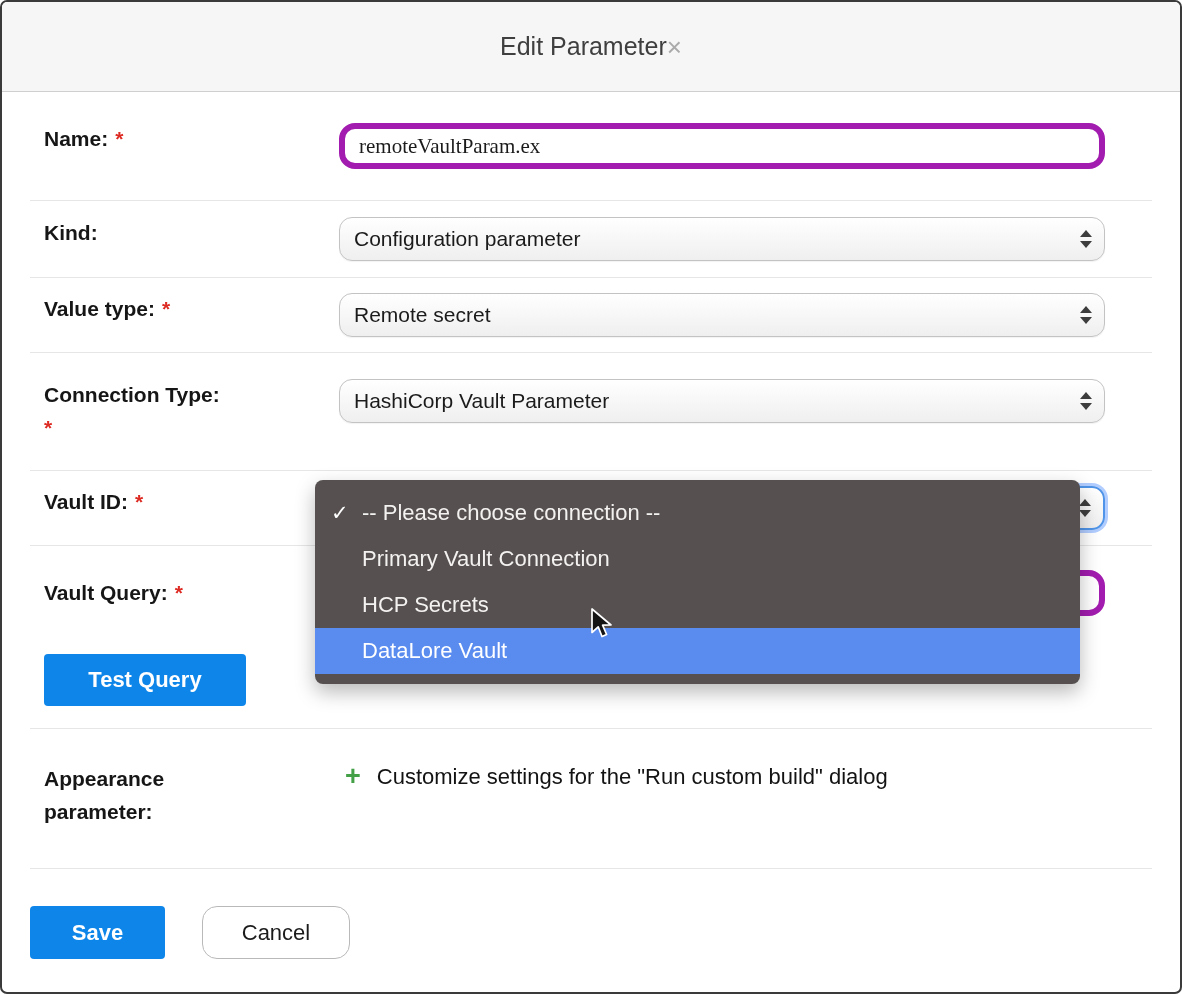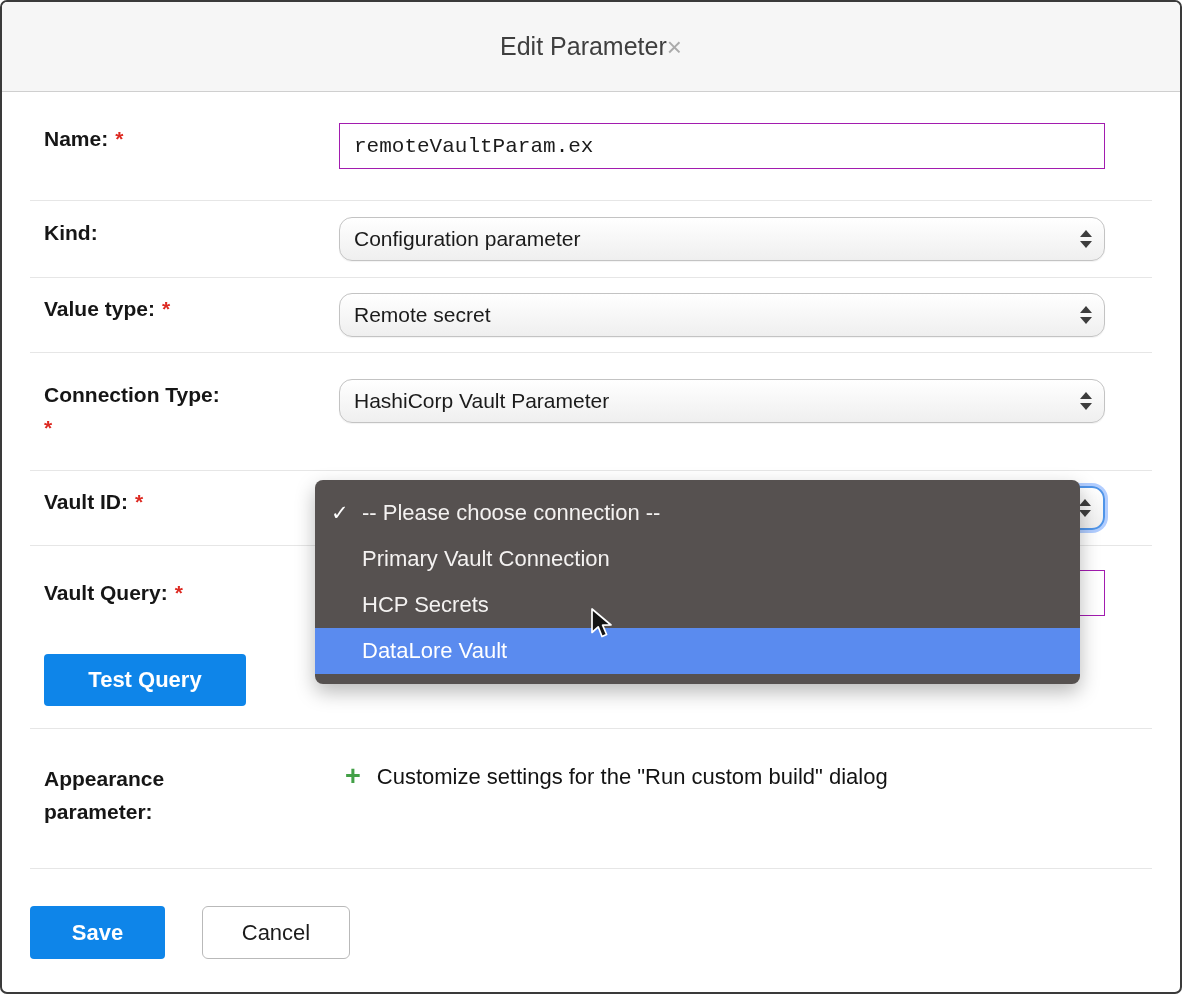--- a/index.html
+++ b/index.html
@@ -47,23 +47,23 @@
   .row-valuetype  { padding: 15px 0; }
   .row-connection { padding: 26px 0; }
   .row-vaultid    { padding: 15px 0; }
   .row-vaultquery { display: block; padding: 24px 0 22px; }
   .row-appearance { padding: 34px 0 40px; }
   .vq-top { display: flex; align-items: center; }
 
   
   .text-input {
     width: 100%; height: 46px;
-    border: 1px solid #a21caf; border-radius: 0;
+    border: 6px solid #a21caf; border-radius: 16px;
     font-size: 21px; color: #1b1b1b; padding: 0 14px;
-    font-family: Liberation Mono, monospace; outline: none; background: #fff;
+    font-family: Liberation Serif, serif; outline: none; background: #fff;
   }
   .select {
     height: 44px;
     background: linear-gradient(#ffffff, #efefef);
     border: 1px solid #c3c3c3; border-radius: 13px;
     display: flex; align-items: center;
     padding: 0 46px 0 14px;
     font-size: 21px; color: #1b1b1b;
     position: relative; cursor: default;
     box-shadow: 0 1px 1px rgba(0,0,0,0.05);
@@ -80,21 +80,21 @@
   .tri-down { width:0; height:0; border-left:6px solid transparent; border-right:6px solid transparent; border-top:7px solid #3d3d3d; }
 
   .btn-primary {
     background: #0e85e9; color: #ffffff;
     font-weight: bold; font-size: 22px;
     border: none; border-radius: 4px;
     height: 52px; font-family: inherit; cursor: pointer;
   }
   .btn-secondary {
     background: #ffffff; color: #1b1b1b;
-    font-size: 22px; border: 1px solid #b9b9b9; border-radius: 6px;
+    font-size: 22px; border: 1px solid #b9b9b9; border-radius: 15px;
     height: 53px; width: 148px; font-family: inherit; cursor: pointer;
   }
   .test-query-btn { width: 202px; margin: 38px 0 0 14px; display: block; }
   .save-btn { width: 135px; height: 53px; }
 
   .footer-row {
     margin: 0 28px; padding: 37px 0;
     display: flex; gap: 37px; align-items: center;
   }
 

